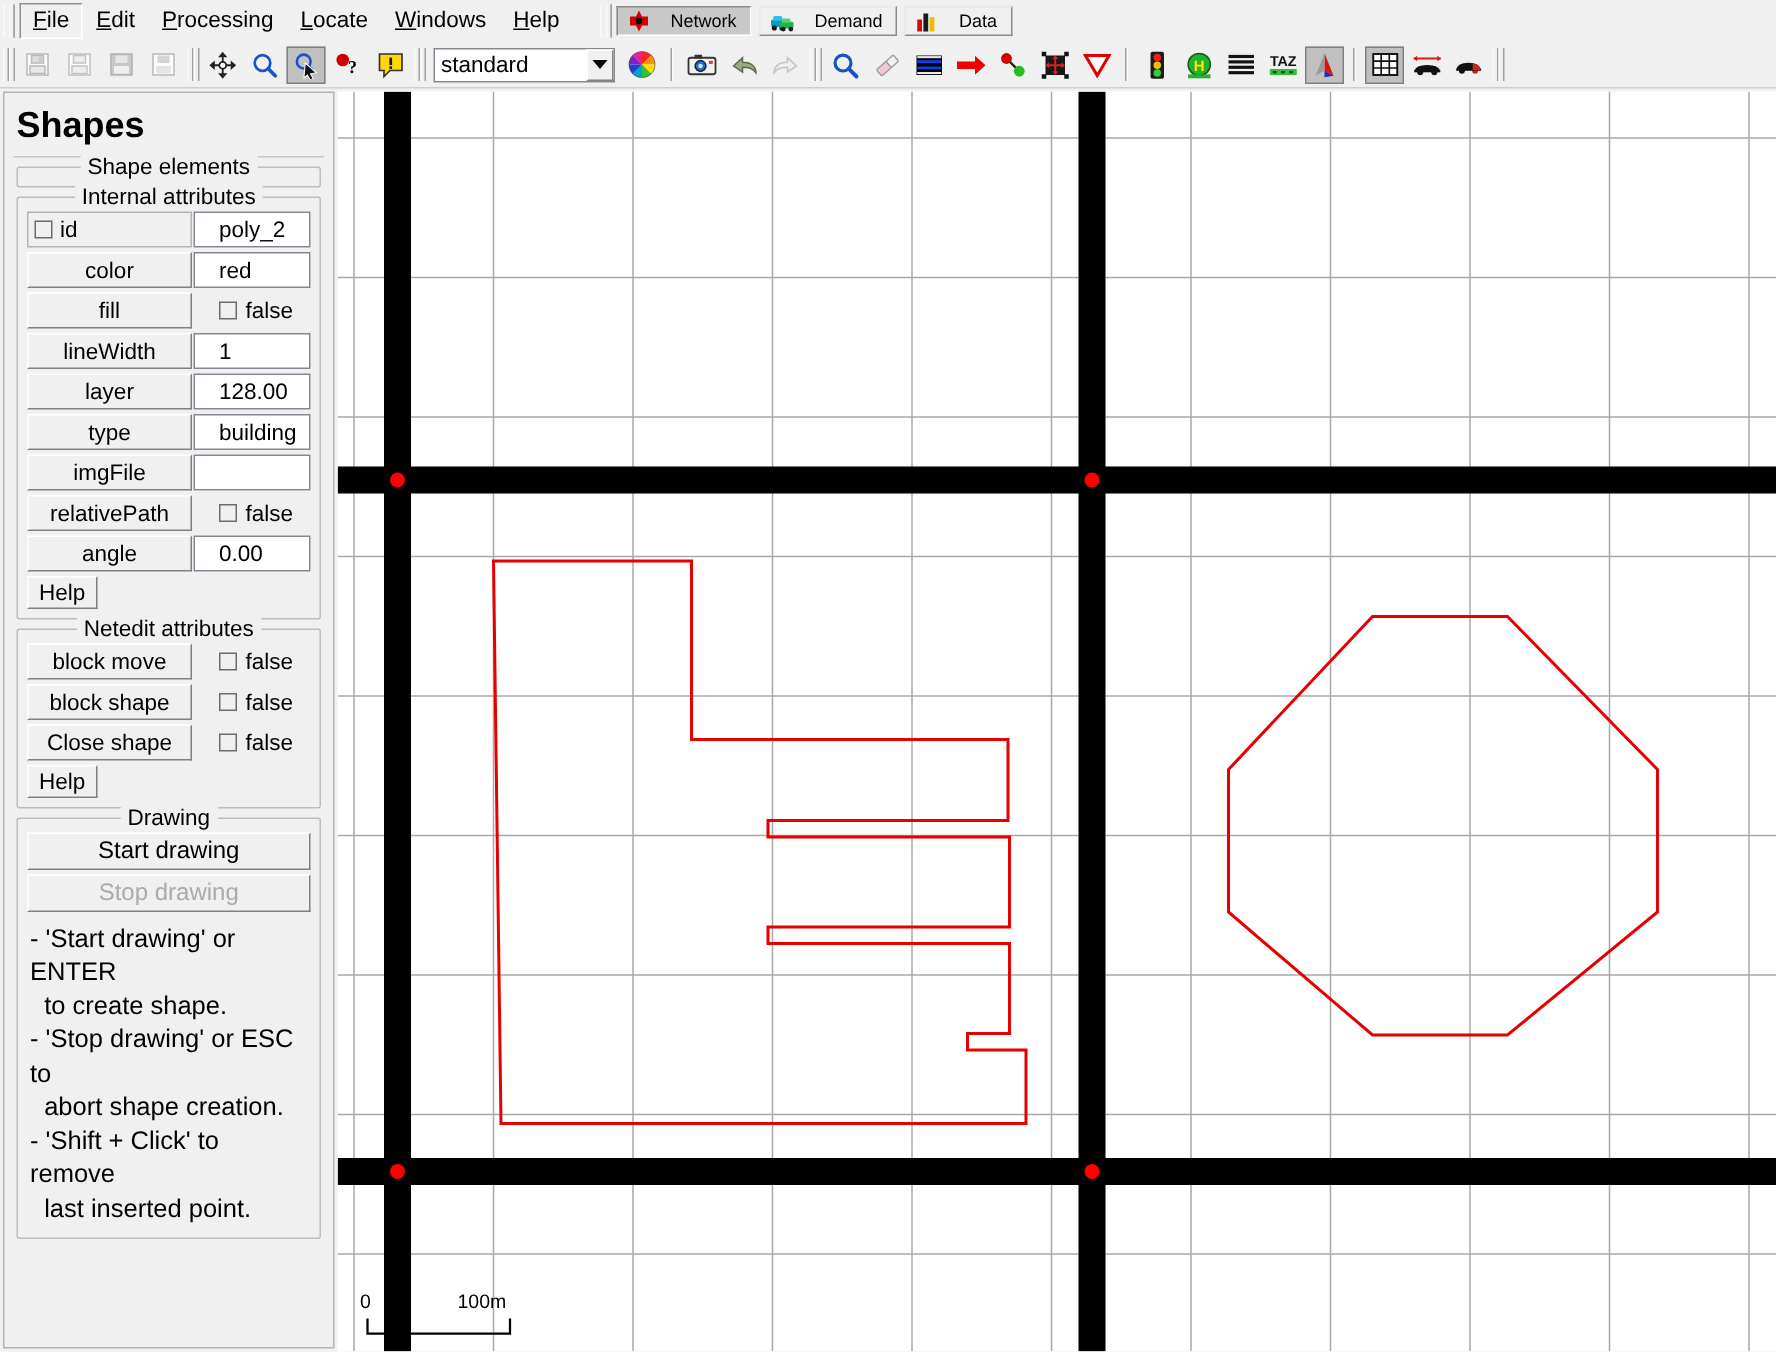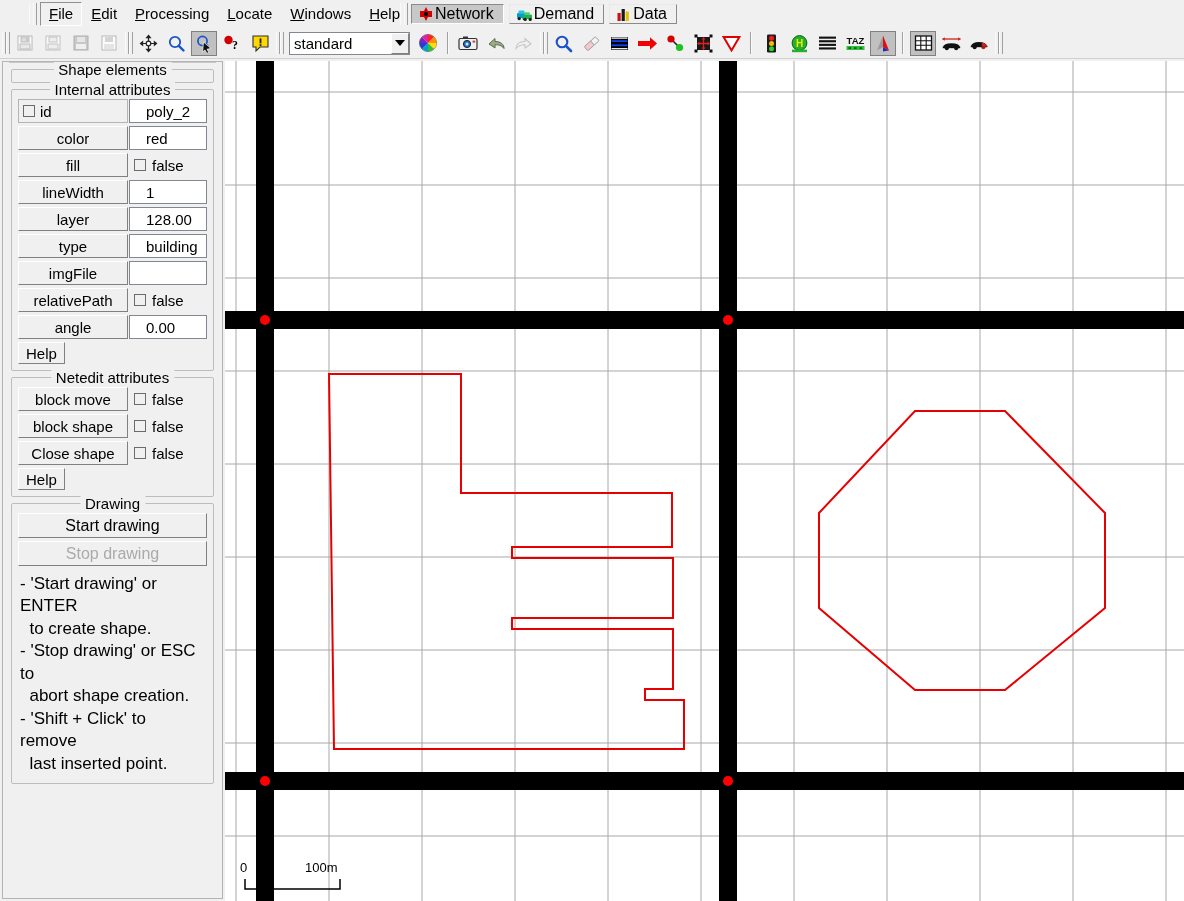--- a/index.html
+++ b/index.html
@@ -8,21 +8,21 @@
     overflow: hidden;
     background: #f0f0f0;
     font-family: "Liberation Sans", sans-serif;
   }
   * { box-sizing: border-box; }
 
   
   #menubar {
     position: absolute; left: 0; top: 0; width: 1184px; height: 28px;
     background: #f0f0f0;
-    display: flex; align-items: center; padding-left: 27px;
+    display: flex; align-items: center;
   }
   .grip {
     width: 8px; height: 22px; margin: 0 3px 0 2px;
     border-left: 1px solid #fafafa; border-right: 1px solid #a0a0a0;
     position: relative;
   }
   .grip::after{
     content:""; position:absolute; left:3px; top:0; width:2px; height:22px;
     border-left:1px solid #fafafa; border-right:1px solid #a0a0a0;
   }
@@ -37,25 +37,25 @@
     padding: 2px 8px 3px 8px;
   }
   .menuitem u { text-decoration: underline; }
 
   
   #modetabs {
     position: absolute; left: 398px; top: 1px; height: 26px;
     display: flex; align-items: center;
   }
   .modetab {
-    display: flex; align-items: center; gap: 1px;
+    display: flex; align-items: center; gap: 13px;
     height: 20px; padding: 0 9px 0 6px;
     border: 1px solid #e8e8e8;
     border-right-color: #8a8a8a; border-bottom-color: #8a8a8a;
-    background: #f0f0f0; font-size: 16px; color: #000;
+    background: #f0f0f0; font-size: 12px; color: #000;
     margin-right: 5px; cursor: default;
   }
   .modetab.sel {
     background: #c8c8c8;
     border-color: #8a8a8a; border-right-color:#fff; border-bottom-color:#fff;
   }
 
   
   #toolbar {
     position: absolute; left: 0; top: 28px; width: 1184px; height: 31px;
@@ -148,20 +148,21 @@
   }
   .aval {
     flex: 1; height: 24px; background: #fff; border: 1px solid #828790;
     display: flex; align-items: center; padding-left: 16px;
     font-size: 15px; color: #000; margin-left: 1px; overflow: hidden;
   }
   .acheck {
     flex: 1; height: 24px; display: flex; align-items: center;
     gap: 6px; padding-left: 5px; font-size: 15px; color: #000;
     margin-left: 1px;
+    justify-content: center;
   }
   .cb-flat {
     width: 12px; height: 12px; background: transparent;
     border-left:1px solid #6b6b6b; border-top:1px solid #6b6b6b;
     border-right:1px solid #6b6b6b; border-bottom:1px solid #6b6b6b;
     flex: none;
   }
   .helpbtn {
     display:inline-flex; align-items:center; justify-content:center;
     height: 22px; padding: 0 7px; font-size: 15px; color:#000;
@@ -466,20 +467,21 @@
         <circle cx="5.6" cy="12.2" r="2" fill="#111"></circle>
         <circle cx="14.4" cy="12.2" r="2" fill="#d02020"></circle>
         <rect x="1.8" y="10.6" width="16.6" height="1.6" fill="#111"></rect>
         <path d="M12.8 7.4 q4.5 0.6 5.6 4.4 h-5.6 z" fill="#d02020"></path>
       </svg>
   </div>
   <div class="sep2"></div>
 </div>
 
 <div id="leftpanel">
+  <div id="panel-title">Shapes</div>
   <div id="title-rule"></div>
 
   <div class="group">
     <div class="glabel">Shape elements</div>
   </div>
 
   <div class="group" style="padding-top:9px;">
     <div class="glabel">Internal attributes</div>
 
     <div class="arow">

